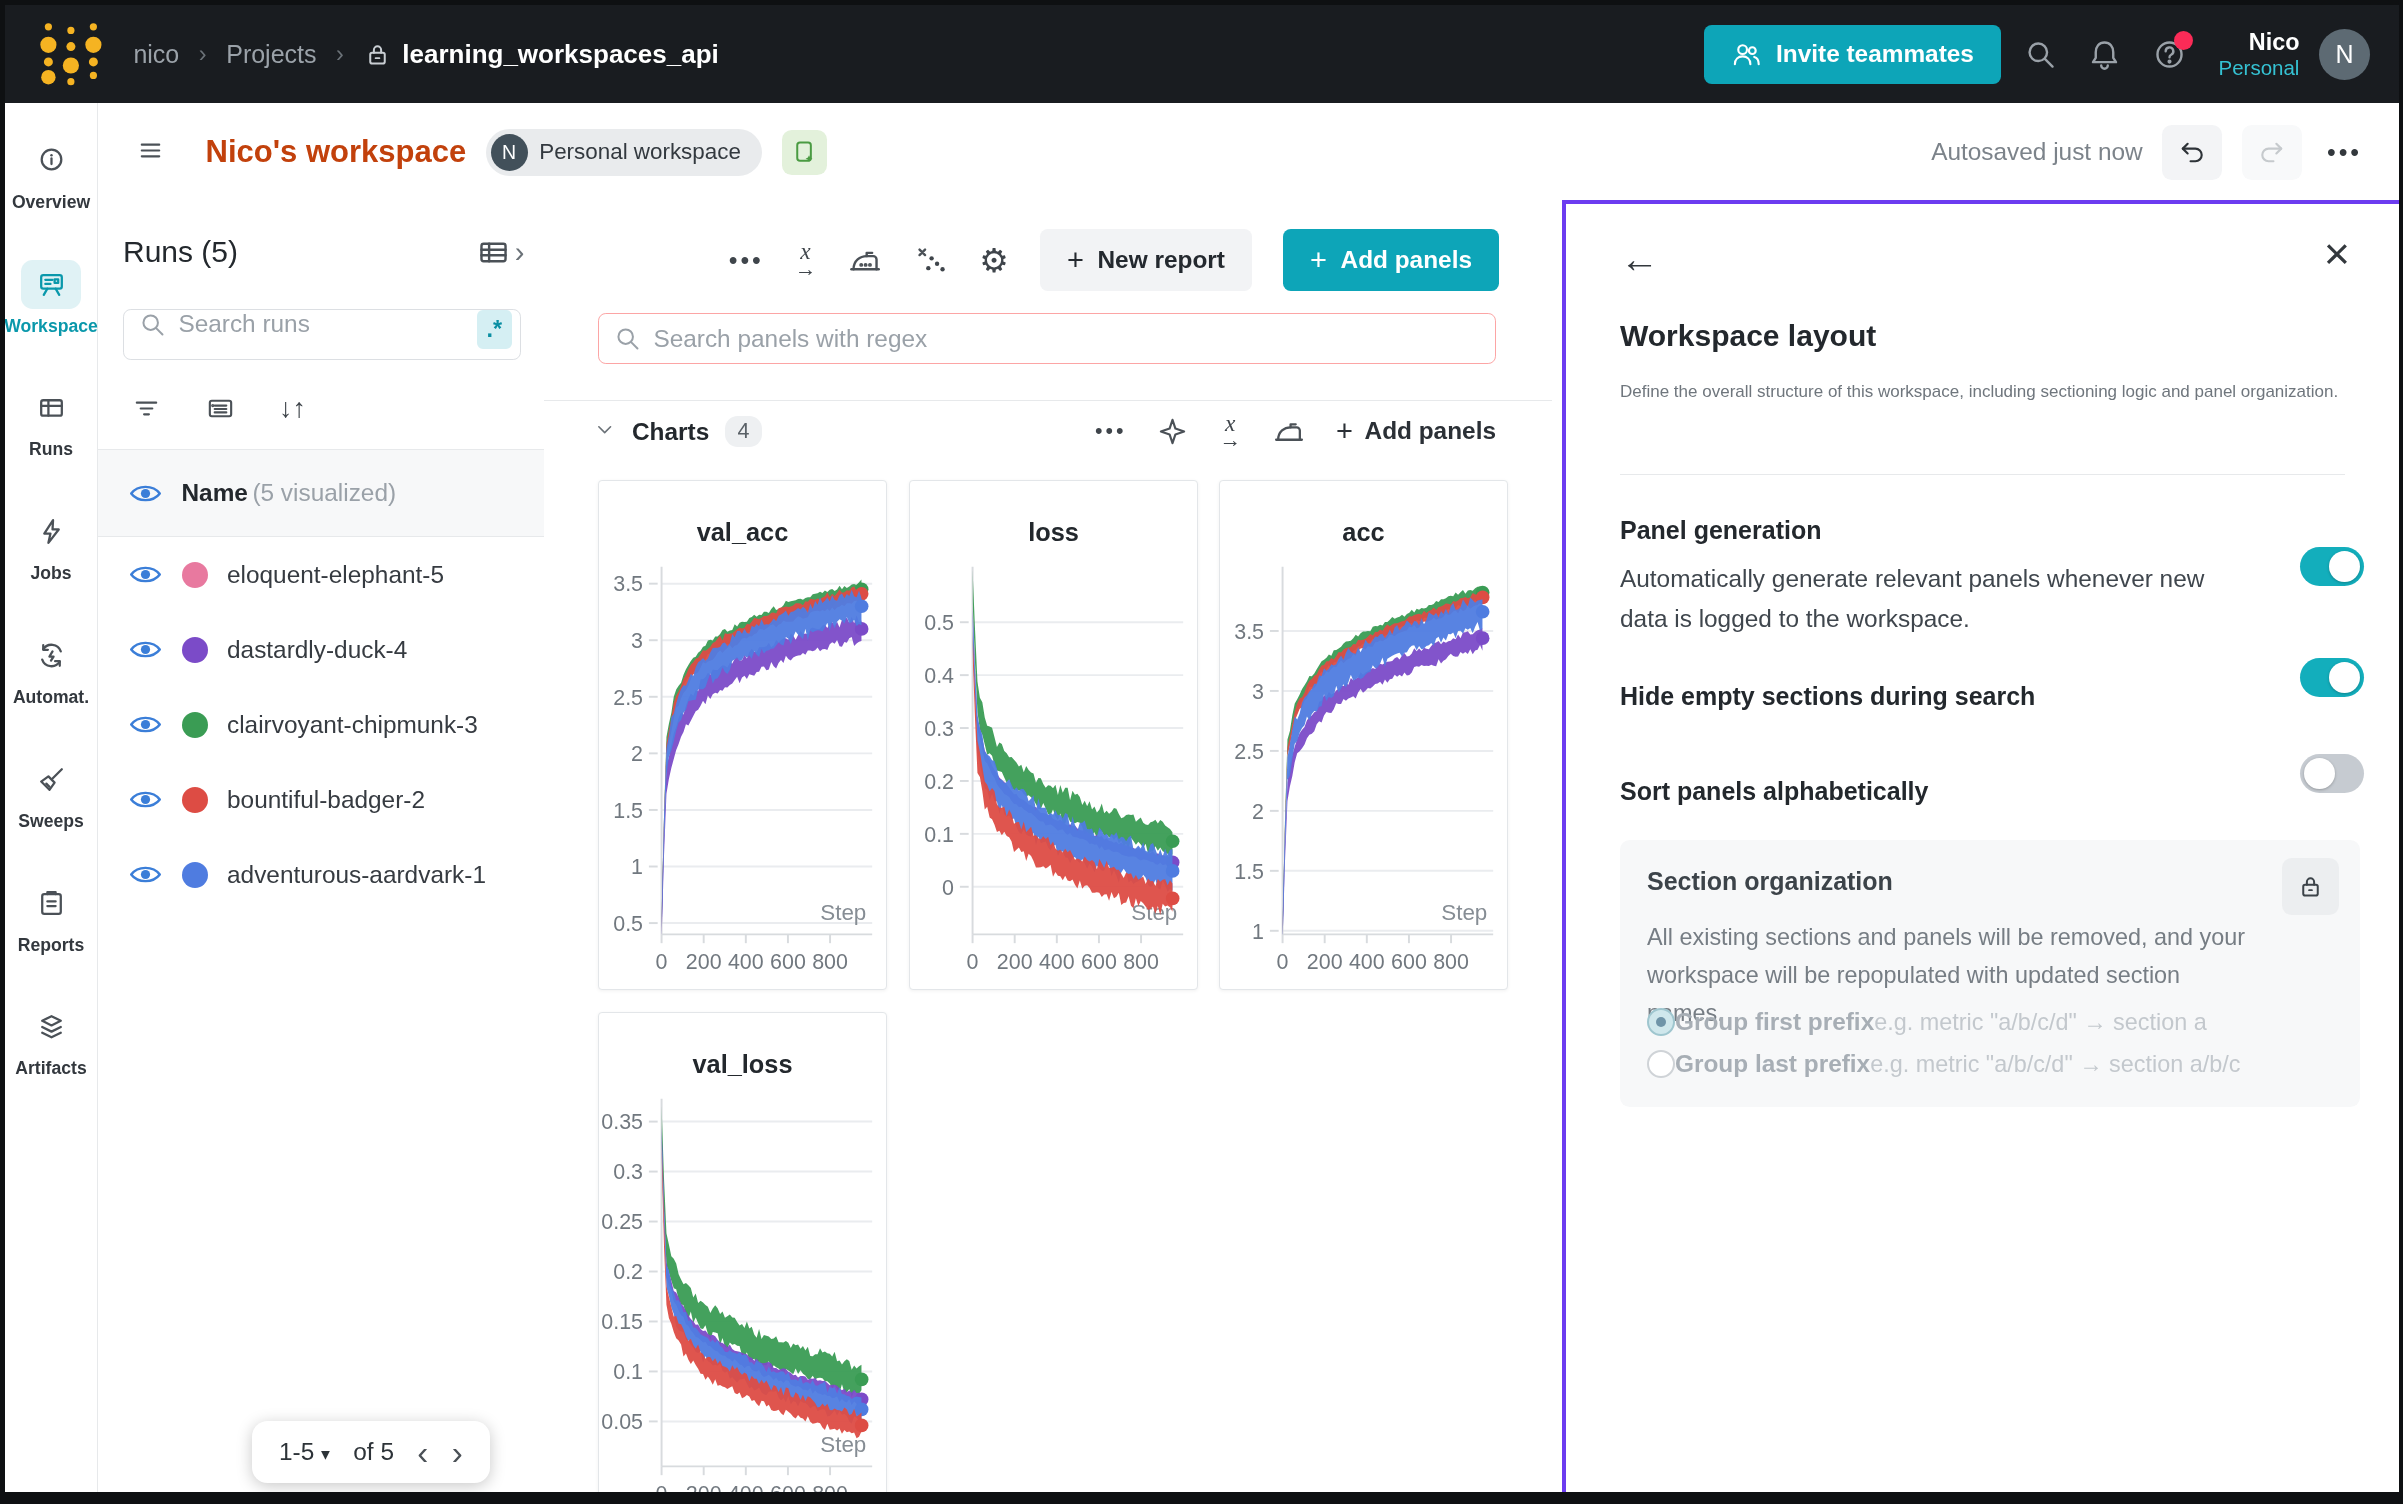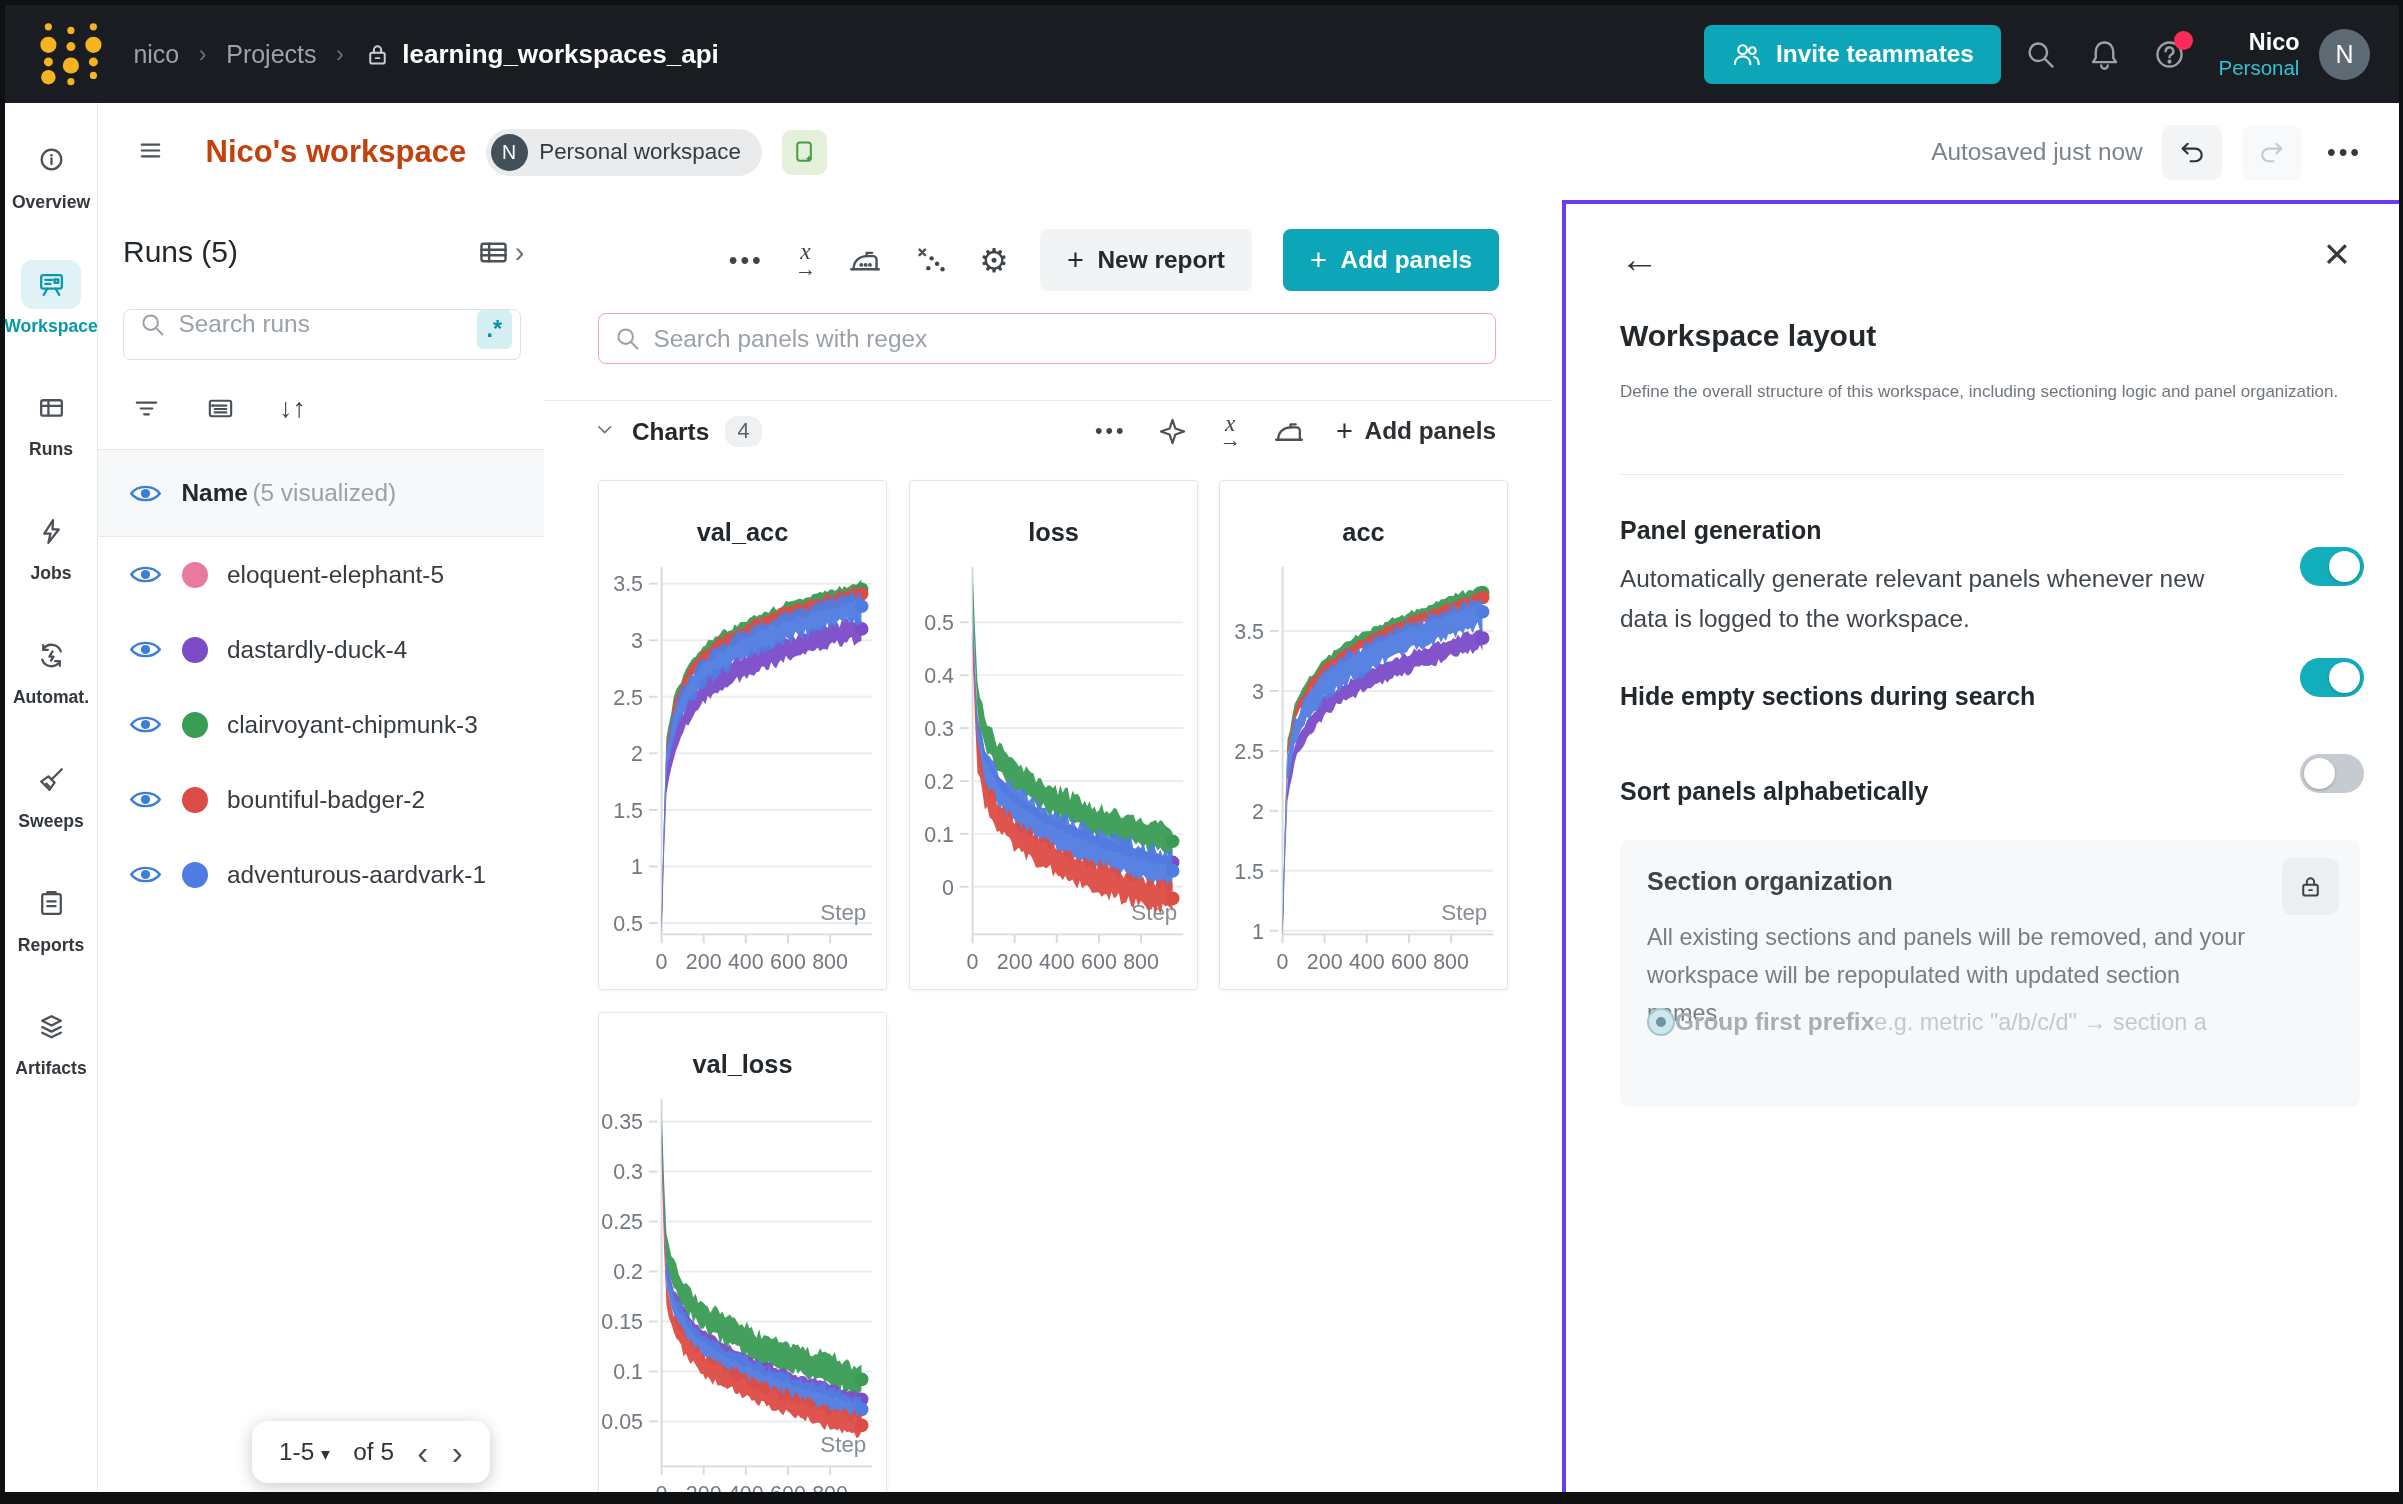--- a/index.html
+++ b/index.html
@@ -683,16 +683,21 @@
             <path d="M12 14 v-3 a4 4 0 0 1 8 0 v3"></path>
             <path d="M14.5 20 h3"></path>
           </svg>
       </span>
       <p class="sod">All existing sections and panels will be removed, and your workspace will be repopulated with updated section names.</p>
       <div class="radiorow" style="top:168px">
         <span class="radio on"></span>
         <span class="rlabel">Group first prefix</span>
         <span class="rhint">e.g. metric "a/b/c/d" → section a</span>
       </div>
+      <div class="radiorow" style="top:210px">
+        <span class="radio"></span>
+        <span class="rlabel">Group last prefix</span>
+        <span class="rhint">e.g. metric "a/b/c/d" → section a/b/c</span>
+      </div>
     </div>
   </aside>
 </div>
 
 
 </body></html>

